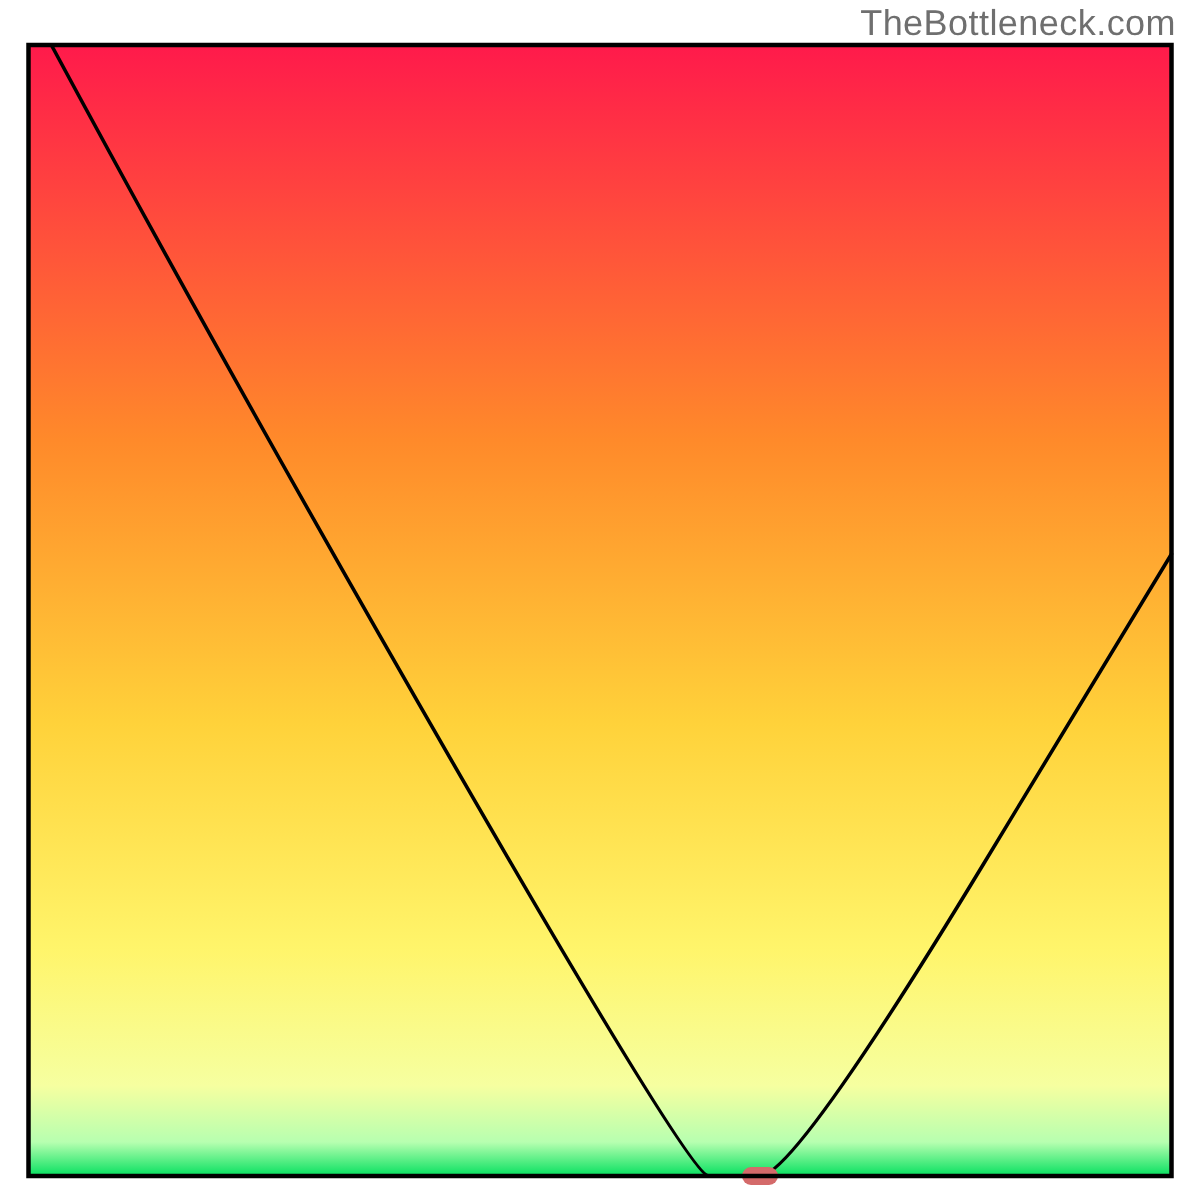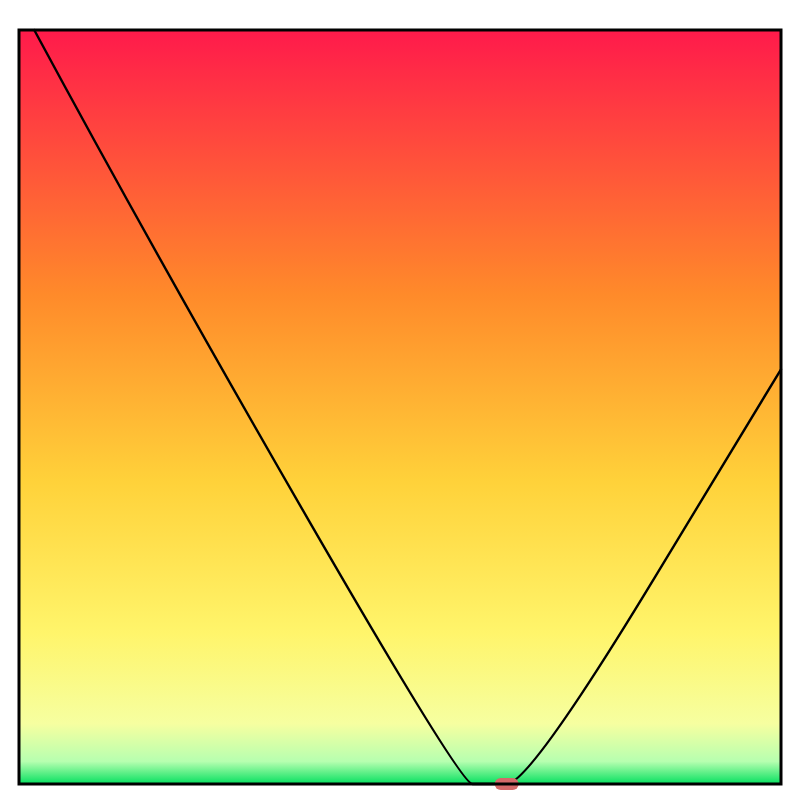--- a/index.html
+++ b/index.html
@@ -26,20 +26,21 @@
     letter-spacing: 0.3px;
   }
   svg {
     display: block;
   }
 </style>
 </head>
 <body>
 
 <div class="container">
+  <div class="watermark">TheBottleneck.com</div>
   <svg id="chart-svg" width="800" height="800">
     <defs>
       <linearGradient id="bg-grad" x1="0" y1="0" x2="0" y2="1">
           <stop offset="0%" stop-color="#ff1a4b"></stop>
           <stop offset="35%" stop-color="#ff8a2a"></stop>
           <stop offset="60%" stop-color="#ffd23a"></stop>
           <stop offset="80%" stop-color="#fff56b"></stop>
           <stop offset="92%" stop-color="#f6ffa0"></stop>
           <stop offset="97%" stop-color="#b7ffb0"></stop>
           <stop offset="100%" stop-color="#06e060"></stop>

